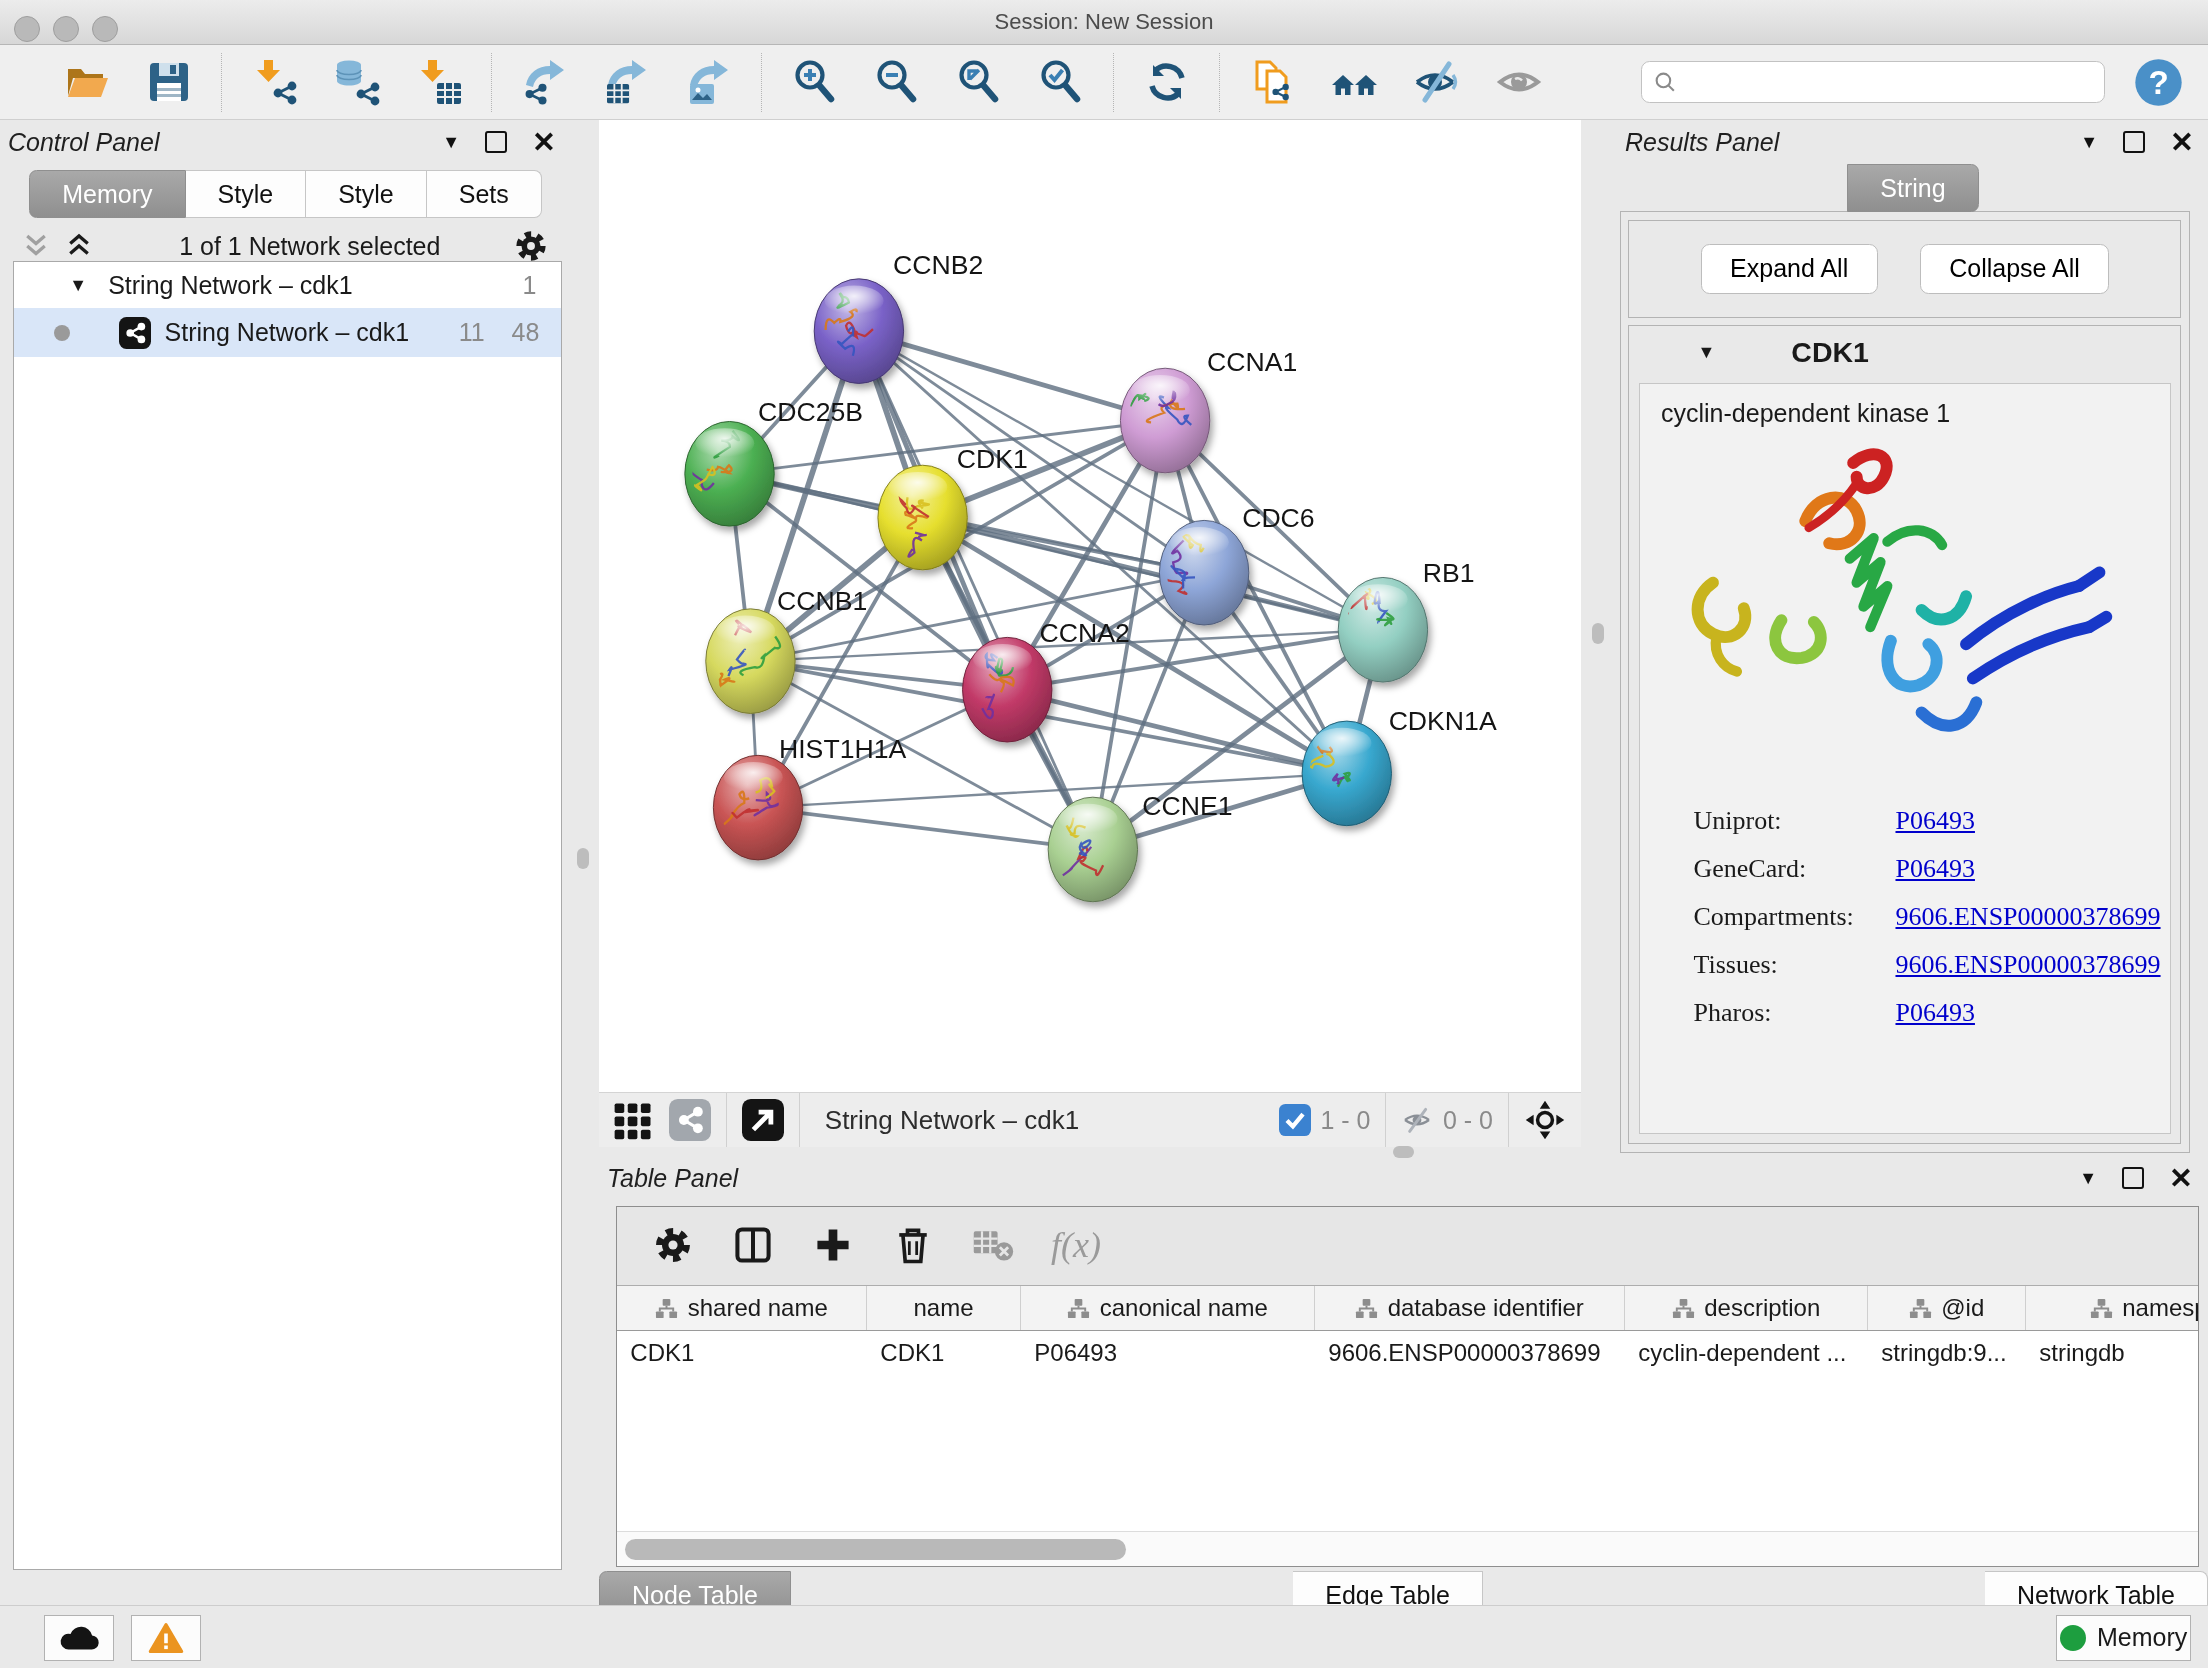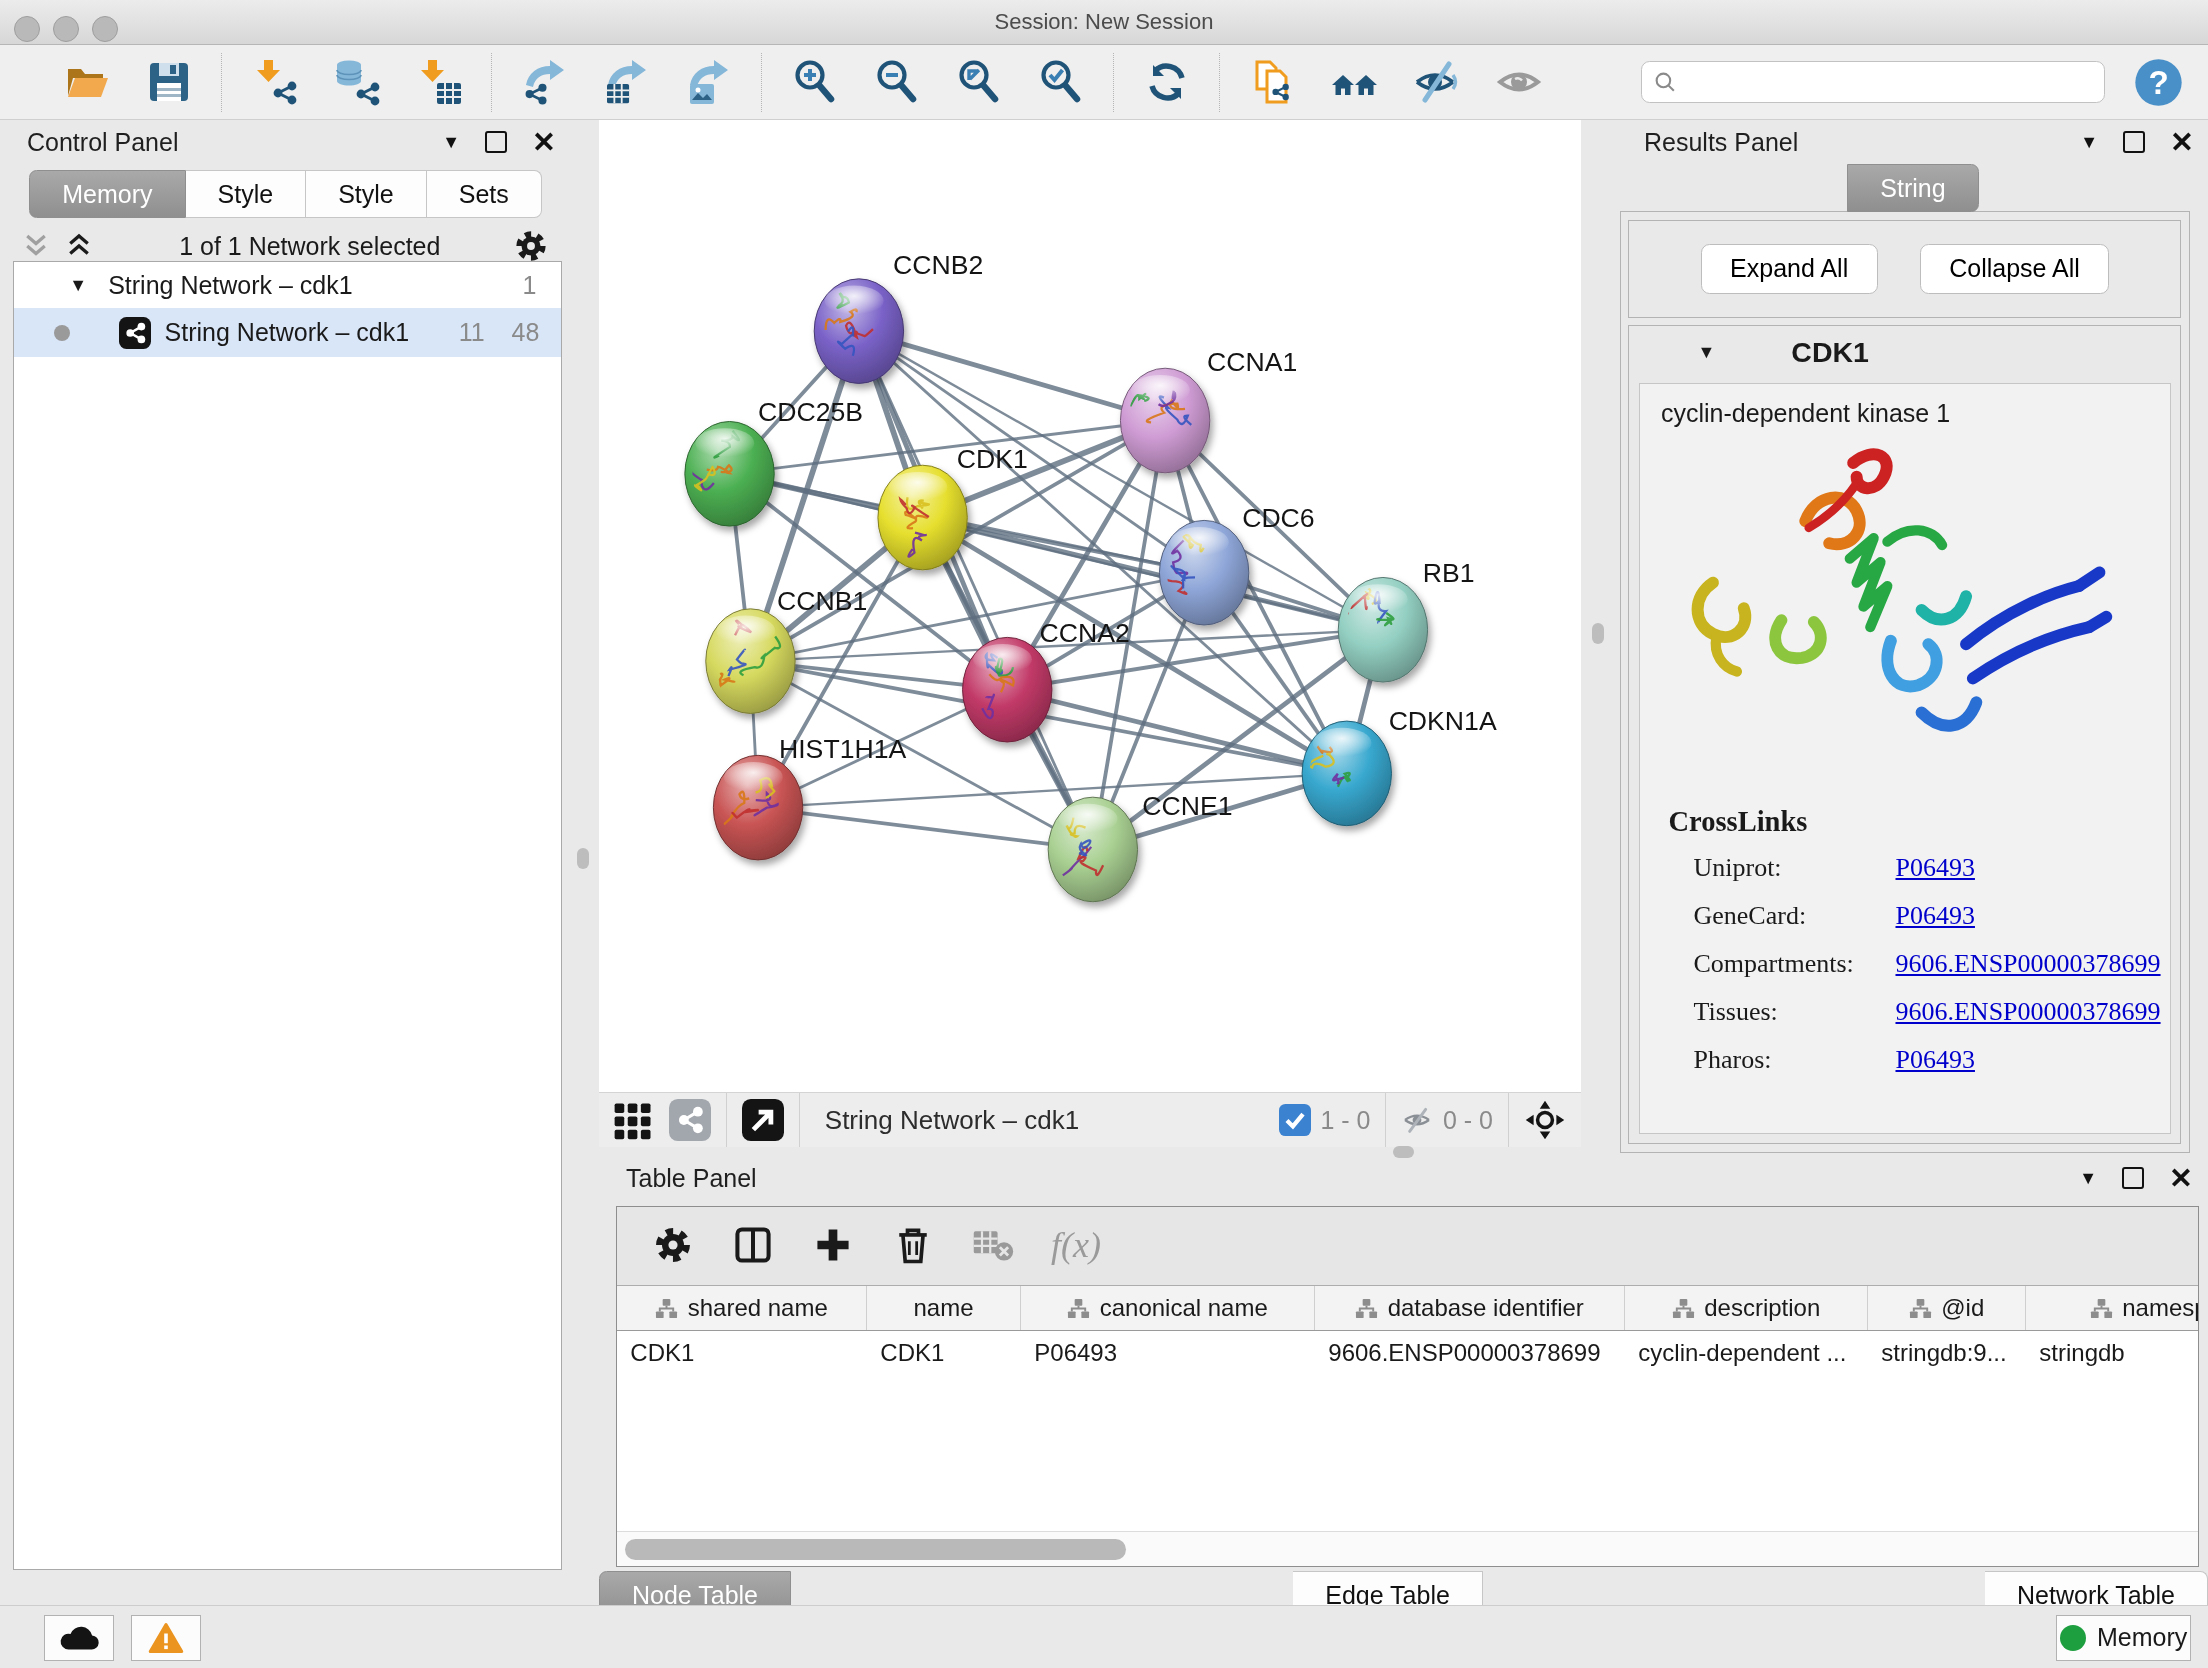--- a/index.html
+++ b/index.html
@@ -26,21 +26,21 @@
   #toolbar-right{margin-left:auto;display:flex;align-items:center;gap:27px;padding-right:23px;}
   #search-box{width:464px;height:42px;background:#fff;border:1px solid #c2c2c2;
     border-radius:8.6px;display:flex;align-items:center;padding-left:11.4px;box-sizing:border-box;}
   #search-box svg{width:25px;height:25px;}
   #search-input{border:none;outline:none;flex:1;font-size:24px;background:transparent;
     font-family:"Liberation Sans",sans-serif;}
   #help-btn{width:53px;height:53px;}
 
   
   .panel-head{display:flex;align-items:center;font-size:25px;color:#1f1f1f;height:44px;}
-  .panel-head .ph-title{padding-left:27px;}
+  .panel-head .ph-title{padding-left:8px;font-style:italic;}
   .ph-controls{margin-left:auto;display:flex;align-items:center;gap:25px;padding-right:15px;}
   .ph-tri{font-size:18px;color:#111;}
   .ph-sq{width:18px;height:18px;border:2.9px solid #111;border-radius:2.9px;}
   .ph-x{font-size:28.5px;font-weight:bold;color:#111;line-height:1;}
 
   
   .segrow{display:flex;justify-content:center;}
   .seg{height:46px;line-height:46px;padding:0 32px;background:#fdfdfd;border:1px solid #c6c6c6;
     border-left:none;font-size:25px;color:#111;cursor:pointer;}
   .seg:first-child{border-left:1px solid #c6c6c6;border-radius:7.6px 0 0 7.6px;}
@@ -751,21 +751,20 @@
             <path d="M118 70L132 58L122 84L136 72L126 98L140 86L130 110" fill="none" stroke="#28a845" stroke-width="6" stroke-linecap="round" stroke-linejoin="round"></path>
             <path d="M140 60C152 50 166 52 172 62" fill="none" stroke="#28a845" stroke-width="6" stroke-linecap="round" stroke-linejoin="round"></path>
             <path d="M78 106C70 118 76 130 90 128C102 126 104 114 97 107" fill="none" stroke="#8cc63f" stroke-width="7" stroke-linecap="round" stroke-linejoin="round"></path>
             <path d="M38 84C26 92 26 108 38 114C50 120 60 110 56 99" fill="none" stroke="#c8b41e" stroke-width="7" stroke-linecap="round" stroke-linejoin="round"></path>
             <path d="M40 116C38 126 44 134 52 136" fill="none" stroke="#c8b41e" stroke-width="6" stroke-linecap="round" stroke-linejoin="round"></path>
             <path d="M92 48C98 32 116 30 122 42C128 54 118 64 106 61" fill="none" stroke="#e07818" stroke-width="7" stroke-linecap="round" stroke-linejoin="round"></path>
             <path d="M120 14C132 4 144 10 138 22C133 32 122 30 122 22" fill="none" stroke="#cc2222" stroke-width="7" stroke-linecap="round" stroke-linejoin="round"></path>
             <path d="M122 26C114 38 104 46 94 52" fill="none" stroke="#cc2222" stroke-width="5" stroke-linecap="round" stroke-linejoin="round"></path>
           </svg>
         <div id="rp-xlinks">
-          <div id="rp-xlinks-title">CrossLinks</div>
           <div id="rp-xlinks-rows">
               <div class="xl-row">
                 <span class="xl-label">Uniprot:</span>
                 <a class="xl-value">P06493</a>
               </div>
               <div class="xl-row">
                 <span class="xl-label">GeneCard:</span>
                 <a class="xl-value">P06493</a>
               </div>
               <div class="xl-row">

